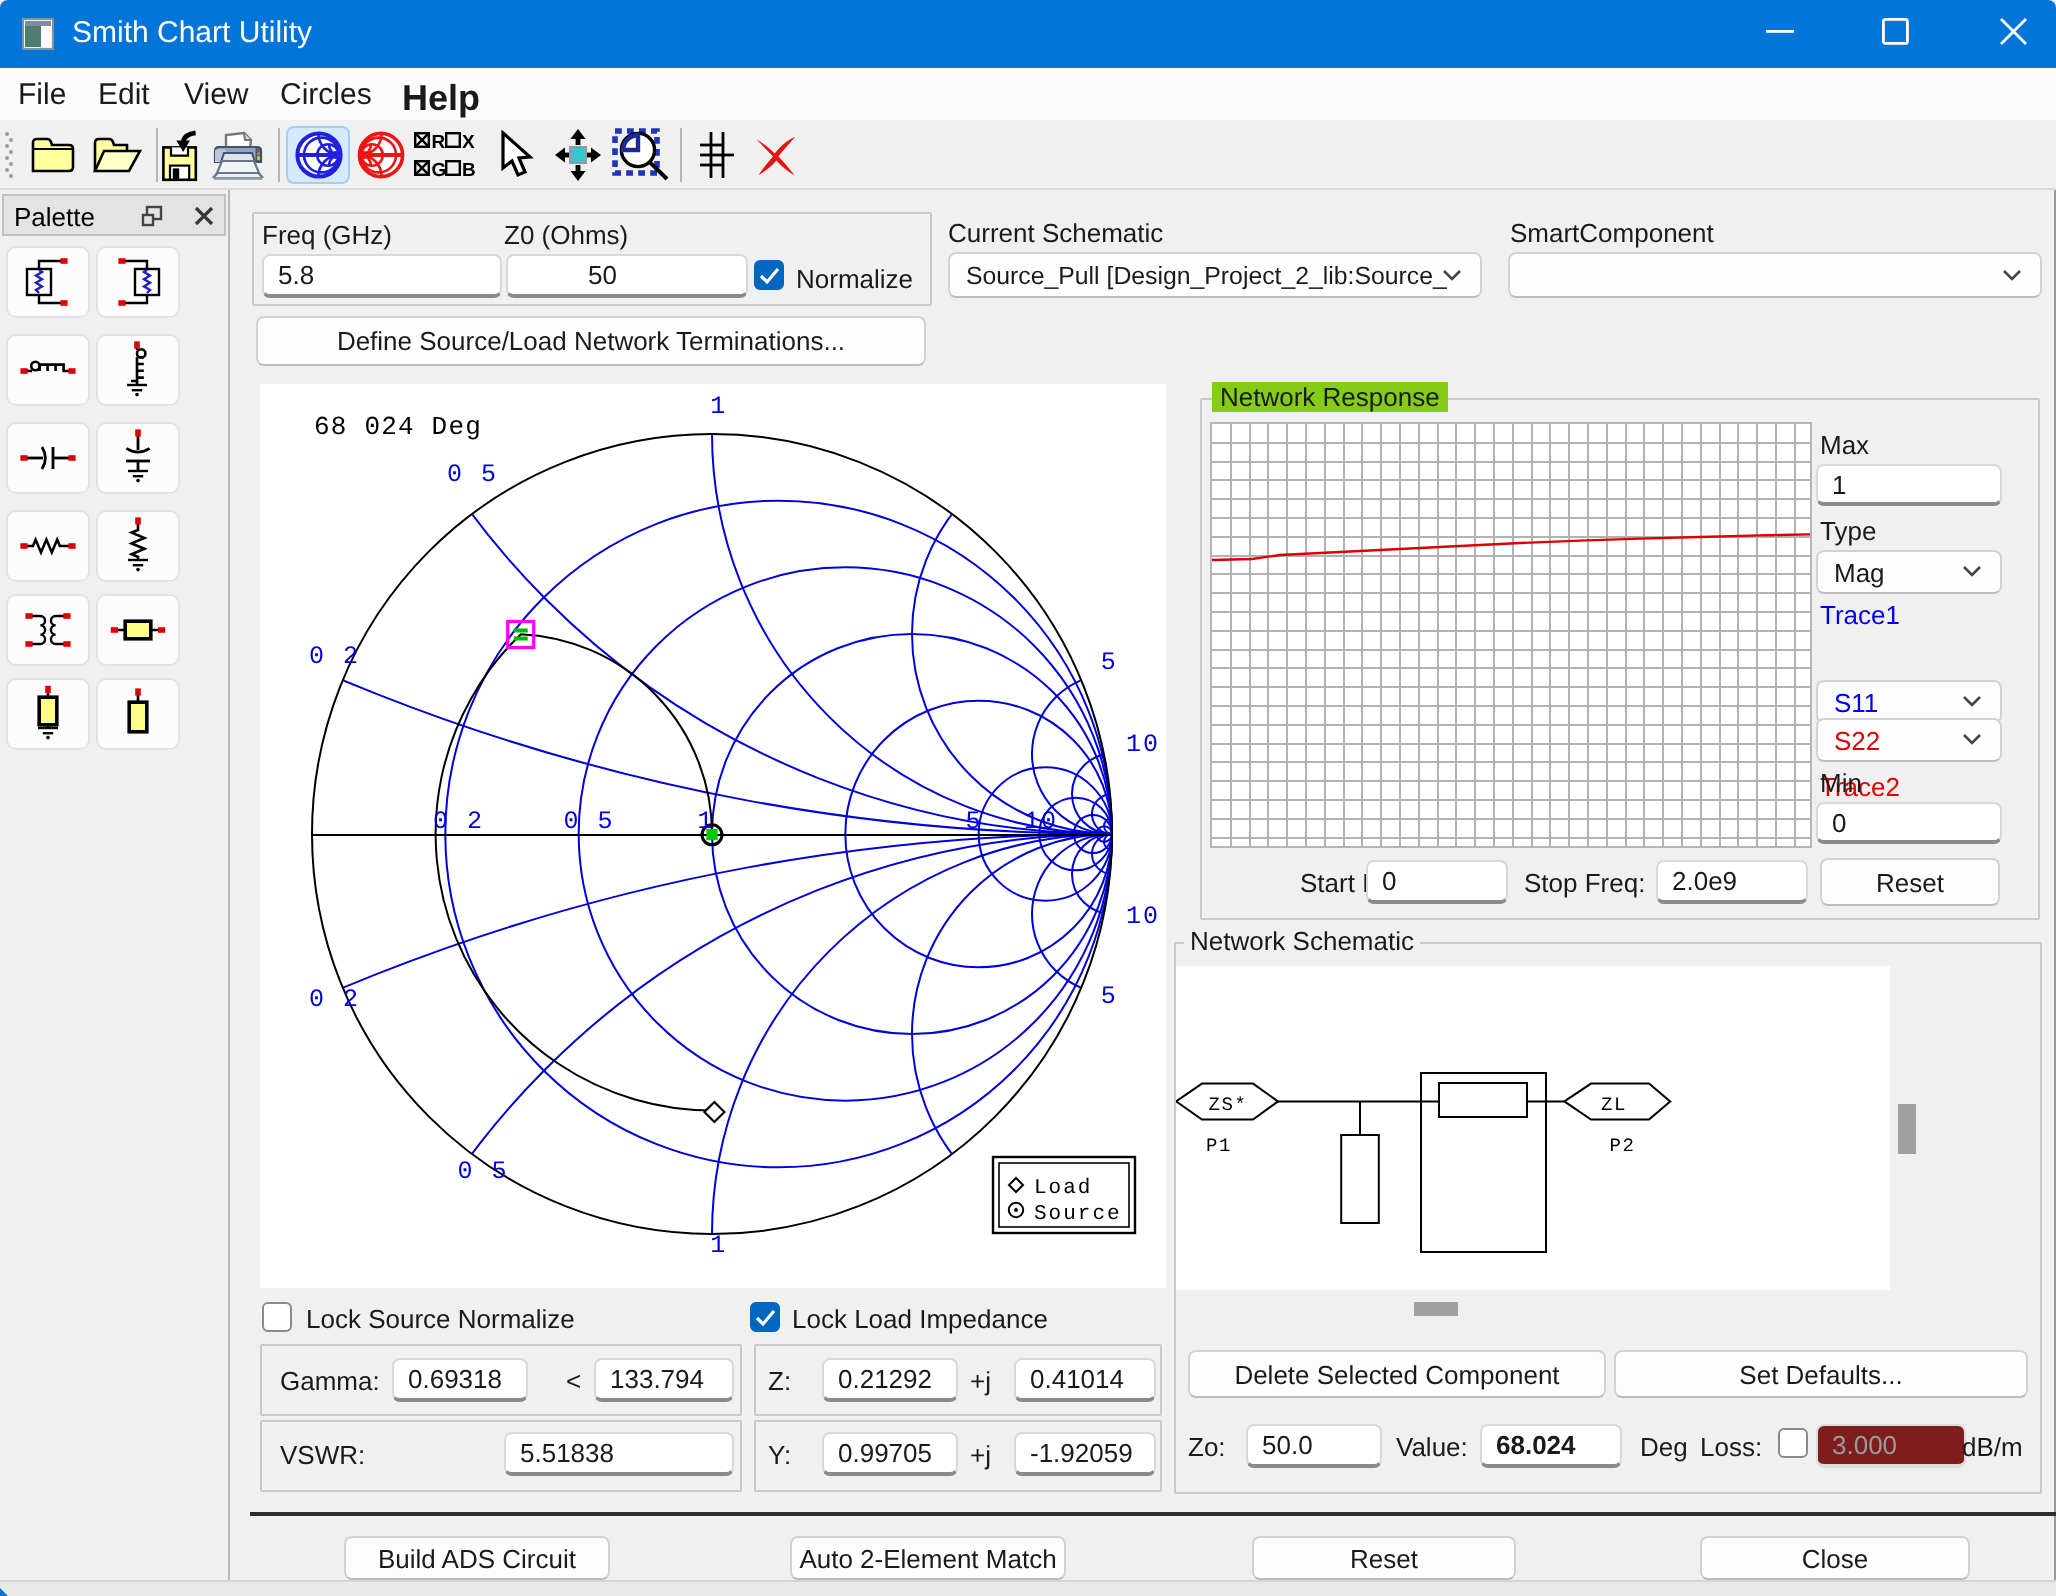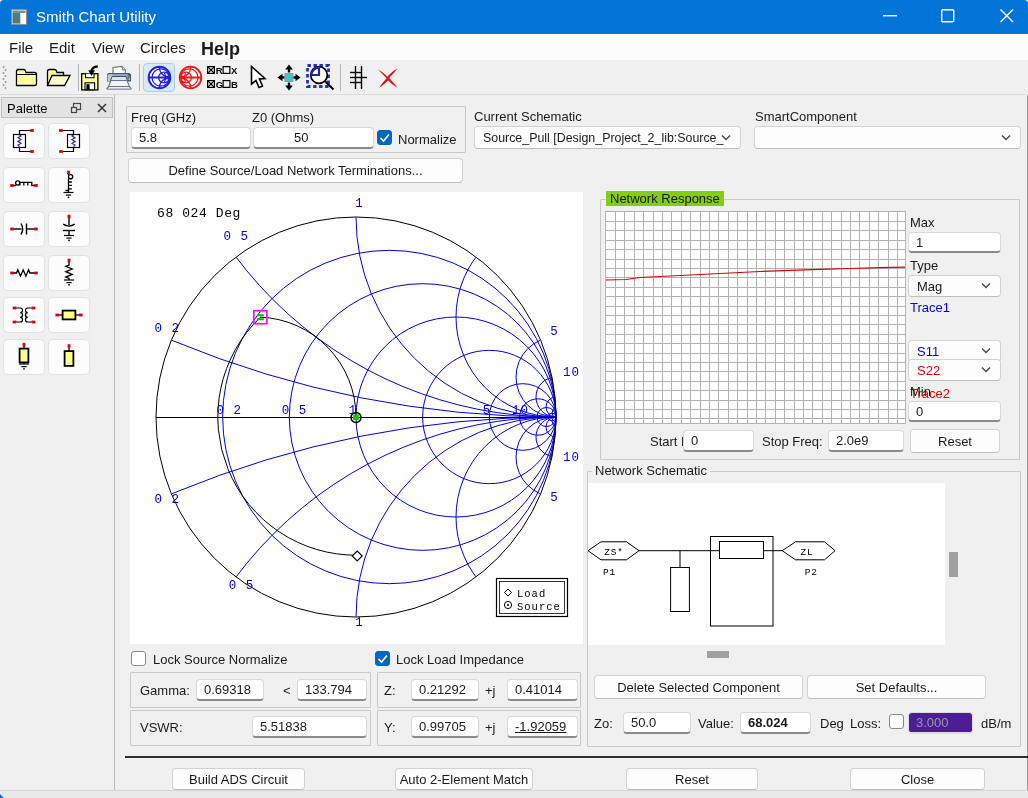--- a/index.html
+++ b/index.html
@@ -443,21 +443,21 @@
 <div class="inp" style="left:507px;top:679px;width:71px;height:22px;">0.41014</div>
 
 <div class="grp" style="left:130px;top:710px;width:241px;height:36px;"></div>
 <div class="lbl" style="left:140px;top:720px;">VSWR:</div>
 <div class="inp" style="left:252px;top:716px;width:115px;height:22px;">5.51838</div>
 
 <div class="grp" style="left:377px;top:710px;width:204px;height:36px;"></div>
 <div class="lbl" style="left:384px;top:720px;">Y:</div>
 <div class="inp" style="left:411px;top:716px;width:68px;height:22px;">0.99705</div>
 <div class="lbl" style="left:485px;top:720px;">+j</div>
-<div class="inp" style="left:507px;top:716px;width:71px;height:22px;text-decoration:underline;">-1.92059</div>
+<div class="inp" style="left:507px;top:716px;width:71px;height:22px;">-1.92059</div>
 
 <div class="grp" style="left:600px;top:199px;width:420px;height:261px;"></div>
 <div class="lbl" style="left:606px;top:191px;background:#84cc16;padding:0 4px;">Network Response</div>
 <div class="abs" id="nrplot" style="left:605px;top:211px;width:301px;height:213px;background:#fff;border:1px solid #b5b5b5;">
   <svg width="299" height="211">
     <g stroke="#b2b2b2" stroke-width="1" shape-rendering="crispEdges" id="nrgrid">
         <line x1="9.4" y1="0" x2="9.4" y2="211"></line>
         <line x1="18.8" y1="0" x2="18.8" y2="211"></line>
         <line x1="28.2" y1="0" x2="28.2" y2="211"></line>
         <line x1="37.6" y1="0" x2="37.6" y2="211"></line>
@@ -550,29 +550,29 @@
       <line x1="175.5" y1="67.7" x2="194.2" y2="67.7" stroke="#000" stroke-width="1" fill="none"></line>
       <line x1="92" y1="67.7" x2="92" y2="84.5" stroke="#000" stroke-width="1" fill="none"></line>
       <rect x="82.6" y="84.5" width="18.8" height="44" stroke="#000" stroke-width="1" fill="none"></rect>
       <rect x="122.5" y="53.5" width="62.5" height="89.5" stroke="#000" stroke-width="1" fill="none"></rect>
       <rect x="131.5" y="58.5" width="44" height="17" stroke="#000" stroke-width="1" fill="none"></rect>
     </svg>
   </div>
 <div class="abs" style="left:949px;top:552px;width:9px;height:25px;background:#a0a0a0;"></div>
 <div class="abs" style="left:707px;top:651px;width:22px;height:7px;background:#a0a0a0;"></div>
 <div class="btn" style="left:594px;top:675px;width:209px;height:24px;">Delete Selected Component</div>
-<div class="btn" style="left:807px;top:675px;width:179px;height:24px;">Set Defaults...</div>
+<div class="btn" style="left:807px;top:675px;width:207px;height:24px;">Set Defaults...</div>
 <div class="lbl" style="left:594px;top:716px;">Zo:</div>
 <div class="inp" style="left:623px;top:712px;width:68px;height:22px;">50.0</div>
 <div class="lbl" style="left:698px;top:716px;">Value:</div>
 <div class="inp" style="left:740px;top:712px;width:71px;height:22px;font-weight:bold;">68.024</div>
 <div class="lbl" style="left:820px;top:716px;">Deg</div>
 <div class="lbl" style="left:850px;top:716px;">Loss:</div>
 <div class="chk" style="left:889px;top:714px;"></div>
-<div class="inp" style="left:908px;top:712px;width:65px;height:22px;color:#9a9a9a;background:#4c1d95;border-color:#dcdcdc;border-bottom-color:#dcdcdc;">3.000</div>
+<div class="inp" style="left:908px;top:712px;width:75px;height:22px;color:#9a9a9a;background:#7f1d1d;border-color:#dcdcdc;border-bottom-color:#dcdcdc;">3.000</div>
 <div class="lbl" style="left:981px;top:716px;">dB/m</div>
 
 <div class="abs" style="left:125px;top:756px;width:903px;height:1.5px;background:#2e2e2e;"></div>
 <div class="btn" style="left:172px;top:768px;width:133px;height:22px;">Build ADS Circuit</div>
 <div class="btn" style="left:395px;top:768px;width:138px;height:22px;">Auto 2-Element Match</div>
 <div class="btn" style="left:626px;top:768px;width:132px;height:22px;">Reset</div>
 <div class="btn" style="left:850px;top:768px;width:135px;height:22px;">Close</div>
 <div class="abs" style="left:0;top:790px;width:1028px;height:8px;background:#e9e9e9;border-top:1px solid #d6d6d6;"></div>
 <div class="abs" style="left:0;top:794px;width:4px;height:4px;background:#1272d4;clip-path:polygon(0 0, 0 100%, 100% 100%);"></div>
 

